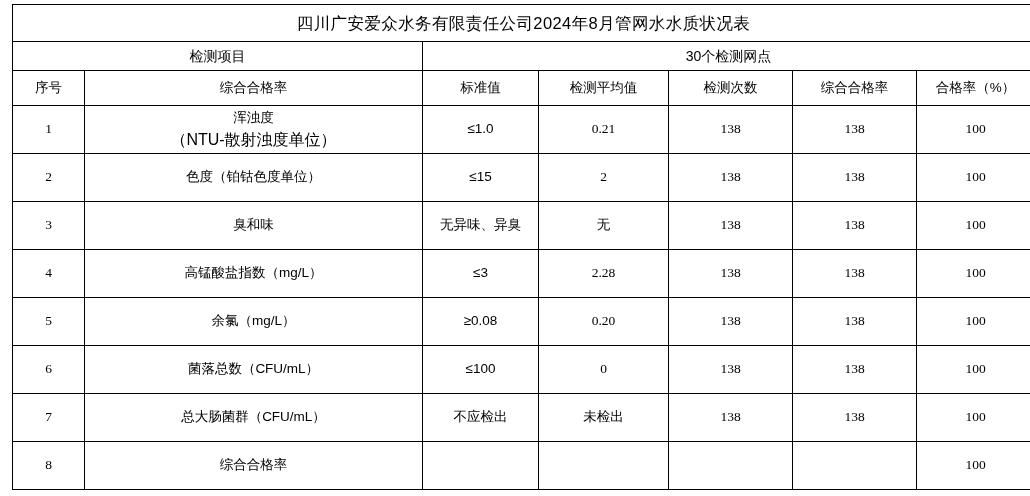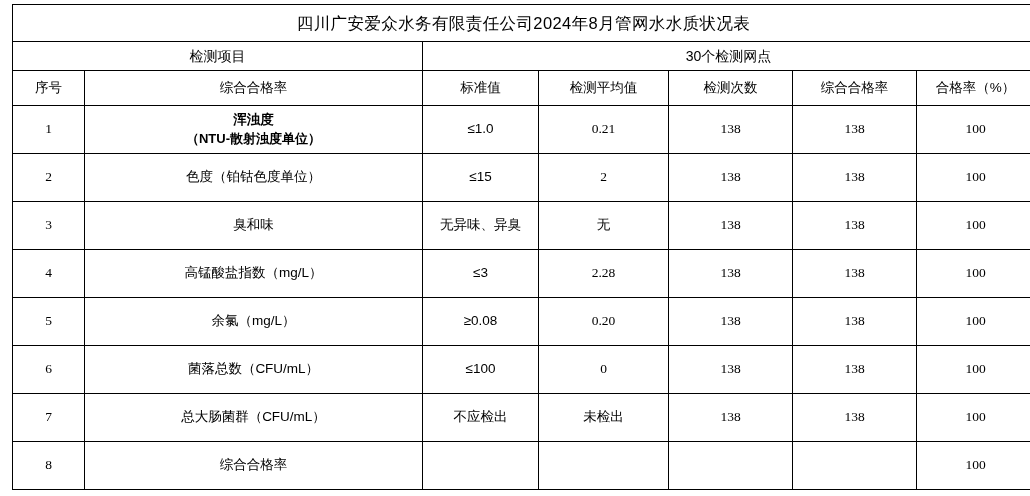--- a/index.html
+++ b/index.html
@@ -47,29 +47,28 @@
   }
   .header-cell {
     height: 34px;
     font-size: 13.5px;
   }
   .body-row td {
     height: 47px;
     font-size: 13.5px;
   }
   .cell-sub {
-    font-size: 13px;
+    font-size: 16px;
   }
   .num {
     font-family: "Liberation Serif", "DejaVu Serif", serif;
   }
   .two-line {
     display: block;
     line-height: 1.45;
-    font-weight: bold;
   }
   
   col.c-seq      { width: 72px; }
   col.c-target   { width: 338px; }
   col.c-std      { width: 116px; }
   col.c-avg      { width: 130px; }
   col.c-count    { width: 124px; }
   col.c-pass     { width: 124px; }
   col.c-rate     { width: 118px; }
 </style>

